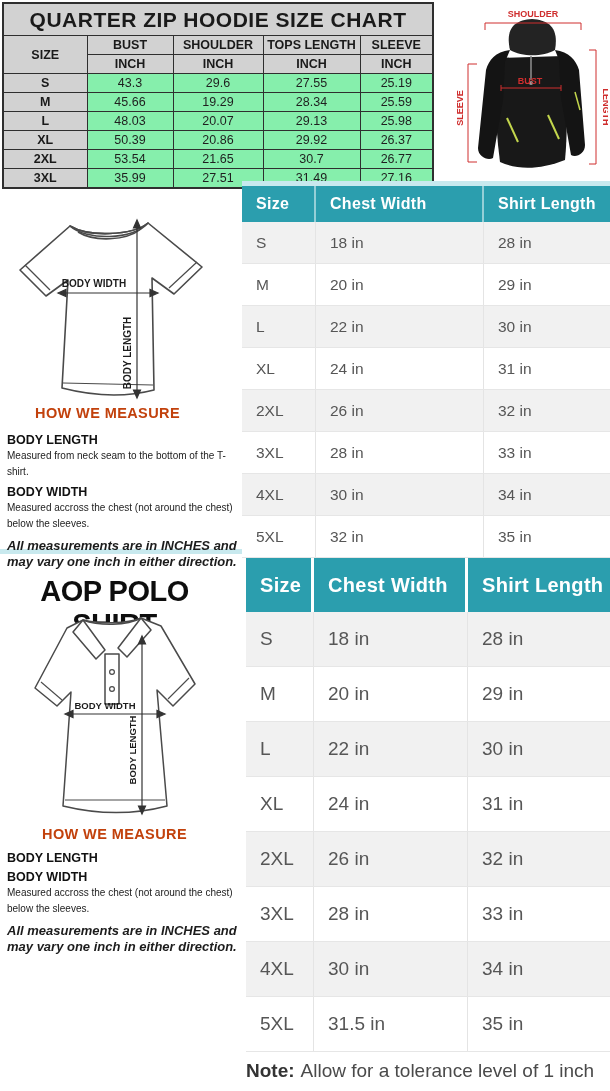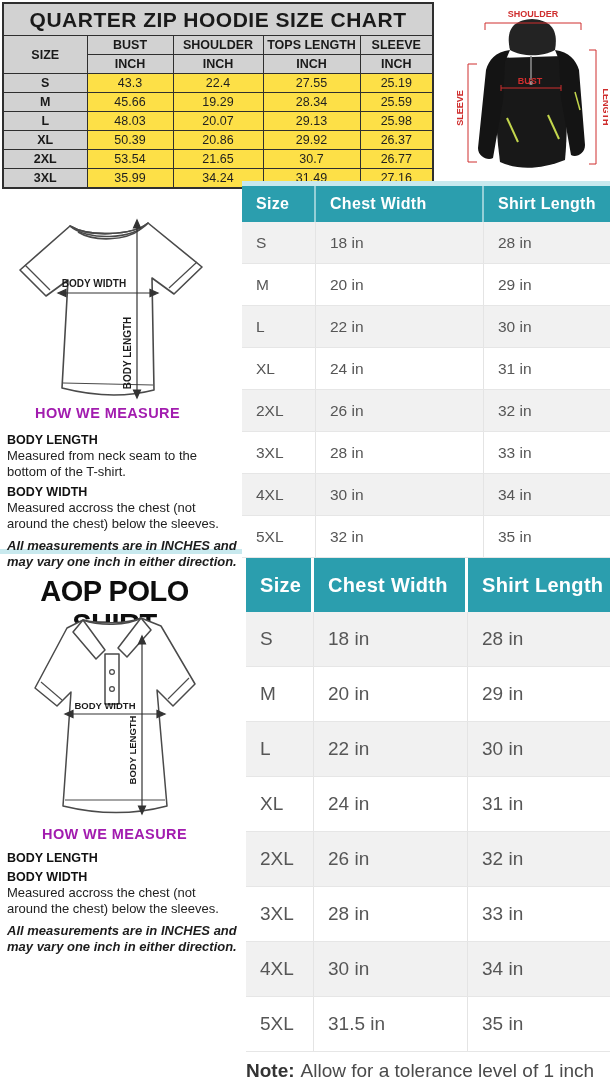--- a/index.html
+++ b/index.html
@@ -6,33 +6,33 @@
   #page{position:relative;width:610px;height:1091px;background:#fff;overflow:hidden;
         font-family:"Liberation Sans",sans-serif;color:#1a1a1a;}
 
   
   .ht{position:absolute;left:2px;top:2px;width:430px;border-collapse:collapse;
       table-layout:fixed;border:2px solid #2f2f2f;}
   .ht td{border:1px solid #2f2f2f;text-align:center;vertical-align:middle;
          font-size:12.5px;height:18px;padding:0;}
   .ht .ht-title{background:#d2d2d2;font-weight:bold;font-size:21px;height:31px;letter-spacing:.5px;}
   .ht .hd{background:#d2d2d2;font-weight:bold;}
-  .ht .ht-val{background:#fde047;color:#1f1f1f;}
+  .ht .ht-val{background:#86efac;color:#1f1f1f;}
 
   
   .hoodie-svg{position:absolute;left:455px;top:0;width:153px;height:178px;}
 
   
   .sec-title{position:absolute;text-align:center;font-weight:bold;font-size:29px;
              letter-spacing:-.5px;color:#0d0d0d;}
   .hwm{position:absolute;text-align:center;font-weight:bold;font-size:14.5px;
-       letter-spacing:.4px;color:#a21caf;}
+       letter-spacing:.4px;color:#c2410c;}
   .mblock{position:absolute;left:7px;width:230px;}
   .mb-label{font-weight:bold;font-size:12.5px;margin:5px 0 1px;color:#111;}
-  .mb-text{font-size:13px;line-height:16px;color:#222;margin:0;}
+  .mb-text{font-size:10px;line-height:16px;color:#222;margin:0;}
   .mb-disc{font-weight:bold;font-style:italic;font-size:13px;line-height:16px;
            color:#1c1c1c;margin-top:6px;}
 
   
   .sz{position:absolute;}
   .sz-head{display:flex;background:#2B9EAE;color:#fff;font-weight:bold;letter-spacing:.3px;}
   .sz-head .cell{display:flex;align-items:center;padding-left:14px;box-sizing:border-box;}
   .sz-row{display:flex;color:#565656;border-bottom:1px solid #e6e6e6;background:#fff;}
   .sz-row.alt{background:#f1f1f1;}
   .sz-row .cell{display:flex;align-items:center;padding-left:14px;box-sizing:border-box;
@@ -93,21 +93,21 @@
     </tr>
     <tr>
       <td class="hd">INCH</td>
       <td class="hd">INCH</td>
       <td class="hd">INCH</td>
       <td class="hd">INCH</td>
     </tr>
     <tr>
       <td class="hd">S</td>
       <td class="ht-val">43.3</td>
-      <td class="ht-val">22.4</td>
+      <td class="ht-val">29.6</td>
       <td class="ht-val">27.55</td>
       <td class="ht-val">25.19</td>
     </tr>
     <tr>
       <td class="hd">M</td>
       <td class="ht-val">45.66</td>
       <td class="ht-val">19.29</td>
       <td class="ht-val">28.34</td>
       <td class="ht-val">25.59</td>
     </tr>
@@ -128,21 +128,21 @@
     <tr>
       <td class="hd">2XL</td>
       <td class="ht-val">53.54</td>
       <td class="ht-val">21.65</td>
       <td class="ht-val">30.7</td>
       <td class="ht-val">26.77</td>
     </tr>
     <tr>
       <td class="hd">3XL</td>
       <td class="ht-val">35.99</td>
-      <td class="ht-val">34.24</td>
+      <td class="ht-val">27.51</td>
       <td class="ht-val">31.49</td>
       <td class="ht-val">27.16</td>
     </tr>
   </tbody>
     </table>
 
   <svg class="hoodie-svg" viewBox="0 0 153 178">
     <g>
       <path d="M42,58 L108,56 C112,90 113,130 110,160 C85,170 62,170 45,162 C40,125 40,92 42,58 Z" fill="#181818"></path>
       <path d="M55,50 C40,52 34,60 31,70 L23,148 C23,157 33,161 38,158 L48,100 L50,62 Z" fill="#141414"></path>

